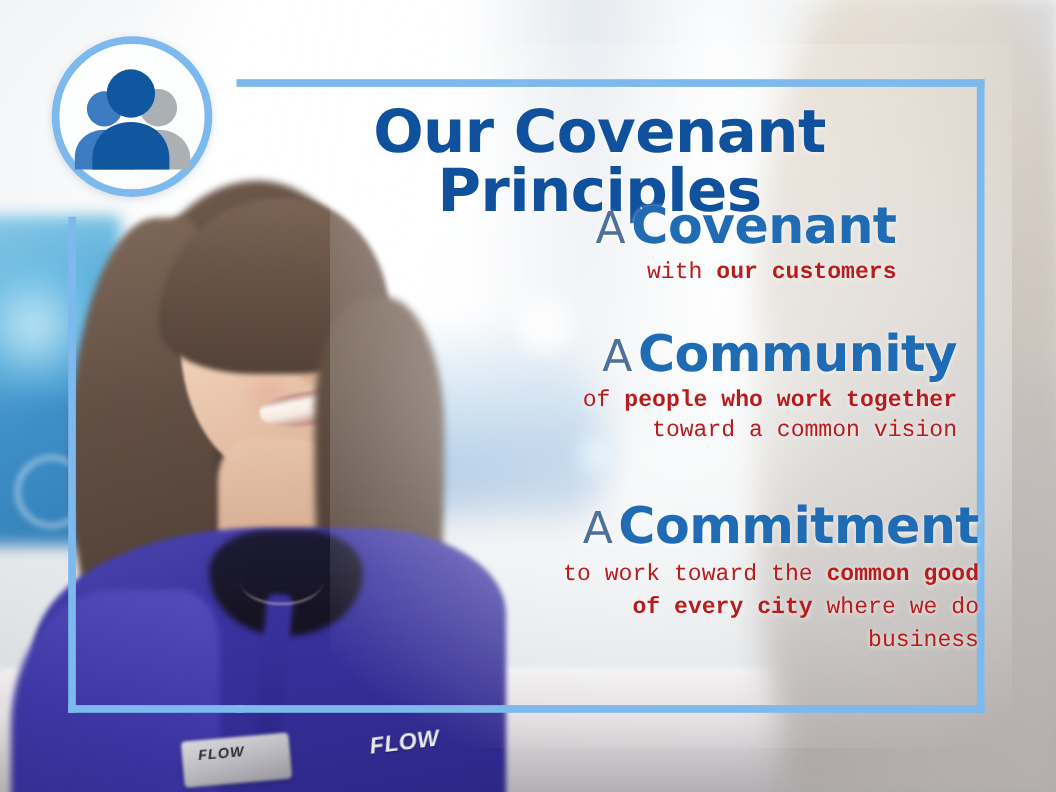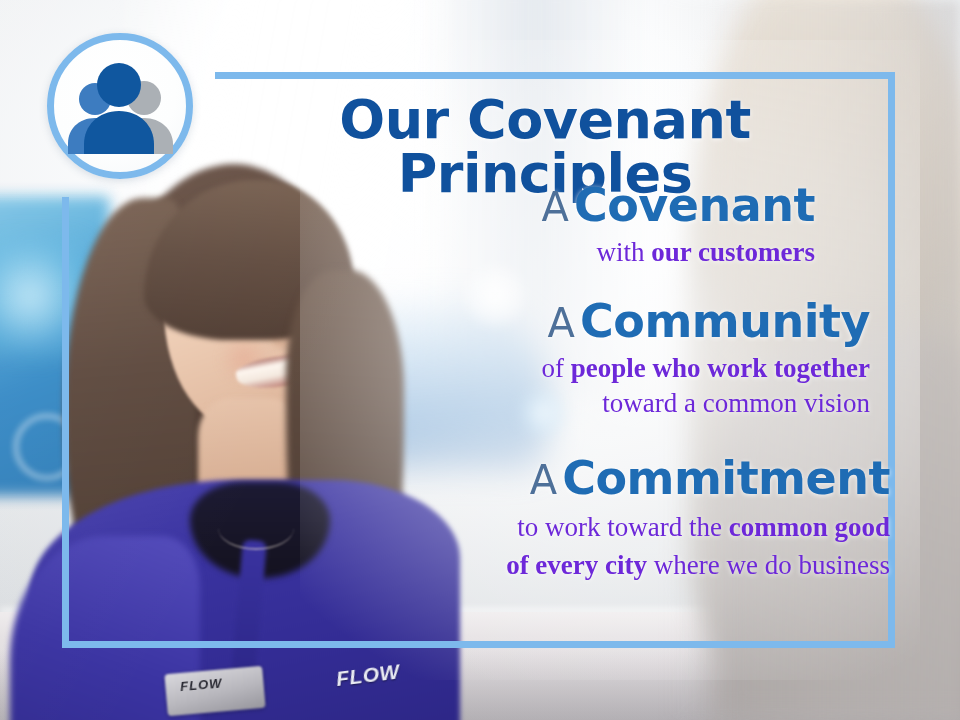--- a/index.html
+++ b/index.html
@@ -265,22 +265,22 @@
   }
 
   .block{position:absolute;text-align:right;}
   .bigline{
     font-family:"DejaVu Sans","Liberation Sans",sans-serif;
     line-height:1.02;white-space:nowrap;
   }
   .art{font-weight:normal;font-size:40px;color:#4E7099;letter-spacing:0;}
   .word{font-weight:bold;font-size:46px;color:#1F6CB4;letter-spacing:-.5px;}
   .sub{
-    font-family:Liberation Serif, serif;
-    font-size:27px;color:#6d28d9;line-height:1.3;margin-top:6px;
+    font-family:Liberation Mono, monospace;
+    font-size:21px;color:#b91c1c;line-height:1.3;margin-top:6px;
     white-space:nowrap;
   }
   .sub b{font-weight:bold;}
   .sub-wrap{white-space:normal;}
 
   .block,.headline{text-shadow:0 1px 5px rgba(255,255,255,.8);}
 
   #b1{left:255px;top:182px;width:560px;}
   #b2{left:290px;top:298px;width:580px;}
   #b3{left:330px;top:455px;width:560px;}

